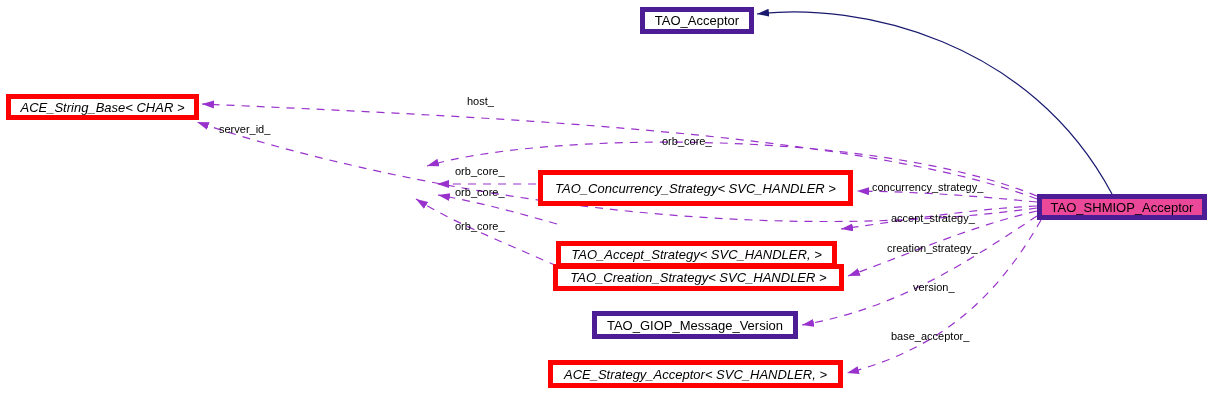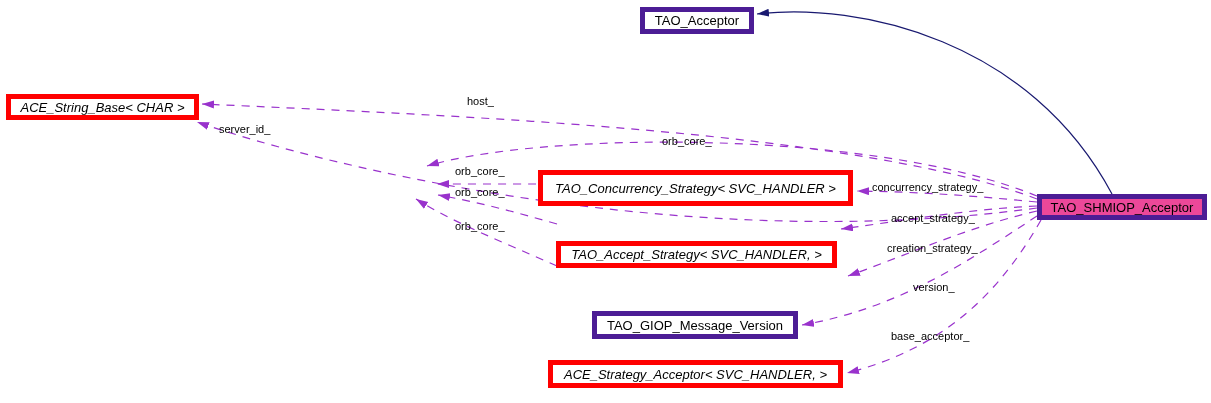--- a/index.html
+++ b/index.html
@@ -92,20 +92,21 @@
 
   <div class="node" style="left:640px; top:7px; width:114px; height:27px;">TAO_Acceptor</div>
 
   <div class="node red" style="left:6px; top:94px; width:193px; height:26px;">ACE_String_Base&lt; CHAR &gt;</div>
 
 
   <div class="node red" style="left:538px; top:170px; width:315px; height:36px;">TAO_Concurrency_Strategy&lt; SVC_HANDLER &gt;</div>
 
   <div class="node red" style="left:556px; top:217px; width:281px; height:27px;margin-top:24px;">TAO_Accept_Strategy&lt; SVC_HANDLER, &gt;</div>
 
+  <div class="node red" style="left:553px; top:264px; width:291px; height:27px;">TAO_Creation_Strategy&lt; SVC_HANDLER &gt;</div>
 
   <div class="node red" style="left:548px; top:360px; width:295px; height:28px;">ACE_Strategy_Acceptor&lt; SVC_HANDLER, &gt;</div>
 
   <div class="node" style="left:592px; top:311px; width:206px; height:28px;">TAO_GIOP_Message_Version</div>
 
   <div class="node current" style="left:1037px; top:194px; width:170px; height:26px;">TAO_SHMIOP_Acceptor</div>
 
   <div class="edge-label" style="left:466px; top:95px;">host_</div>
 
   <div class="edge-label" style="left:218px; top:123px;">server_id_</div>

